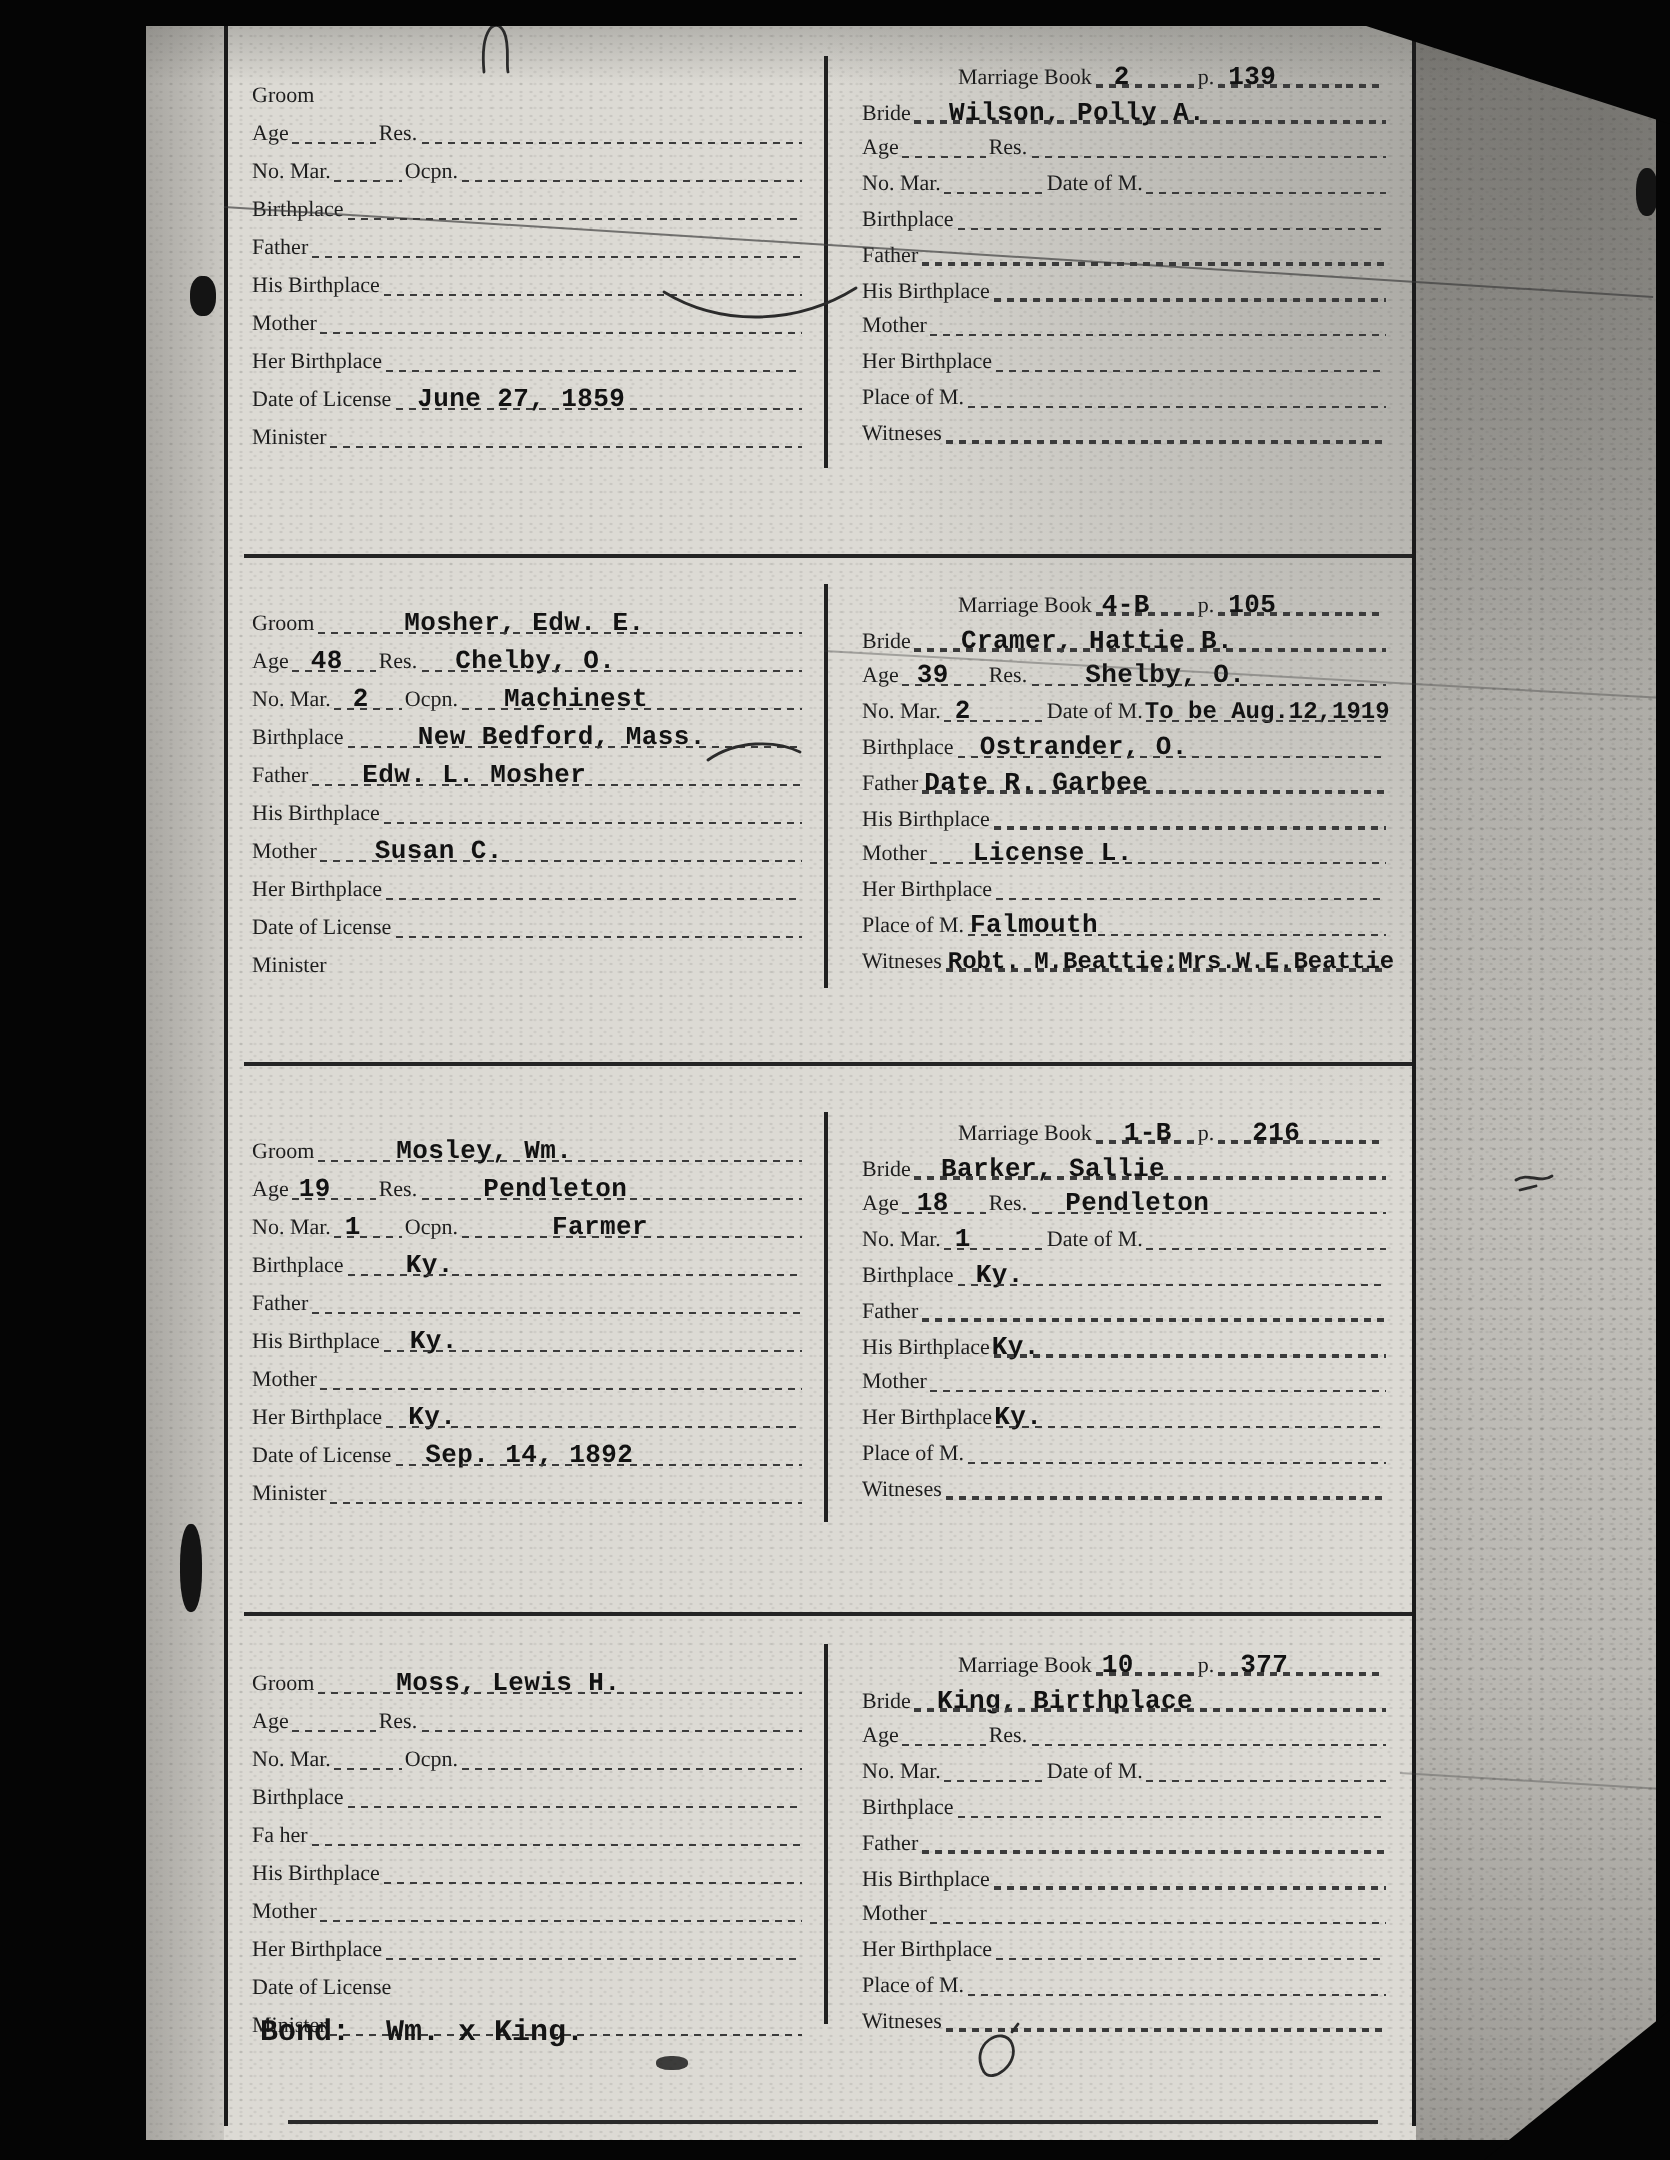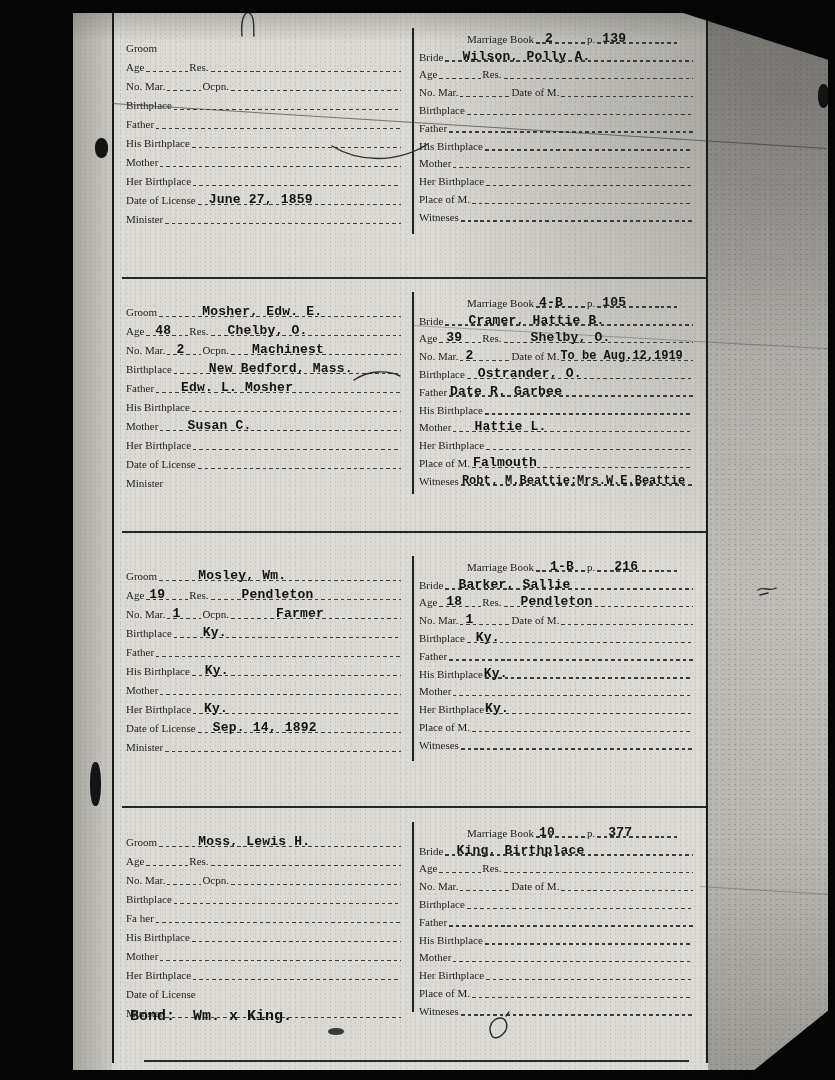--- a/index.html
+++ b/index.html
@@ -41,21 +41,21 @@
   
   #card{
     position:absolute;left:112px;top:13px;width:596px;height:1050px;box-sizing:border-box;
     border-left:2px solid #1a1a1a;border-right:2px solid #1a1a1a;
   }
   .hsep{position:absolute;left:8px;width:584px;height:2px;background:#242424;}
   #card-bottom-line{position:absolute;left:30px;top:1047px;width:545px;height:2px;background:#2a2a2a;}
 
   .record{position:absolute;left:0;width:100%;display:flex;align-items:stretch;}
   .gcol{width:298px;box-sizing:border-box;padding:10px 10px 0 12px;}
-  .bcol{flex:1;box-sizing:border-box;padding:2px 12px 0 5px;}
+  .bcol{flex:1;box-sizing:border-box;padding:2px 12px 0 17px;}
   .vdiv{width:2px;background:#202020;}
 
   .row{display:flex;align-items:flex-end;height:19px;position:relative;}
   .bcol .row{height:17.8px;}
   .lbl{font-family:"Liberation Serif",serif;font-size:11px;color:#1e1e1e;white-space:nowrap;line-height:1;padding:0 1px 3px 0;}
   .leader{position:relative;flex:1;height:100%;}
   .leader::after{content:"";position:absolute;left:1px;right:1px;bottom:4px;height:1.4px;
     background:repeating-linear-gradient(90deg,#3b3b3b 0 3.5px,transparent 3.5px 6.5px);}
   .w36{flex:0 0 36px}.w44{flex:0 0 44px}.w52{flex:0 0 52px}.w64{flex:0 0 64px}.w20{flex:0 0 20px}
   .sp48{flex:0 0 48px}
@@ -309,21 +309,21 @@
               <span class="typed" style="left:2px">Date R. Garbee</span>
             </span>
         </div>
         <div class="row">
             <span class="lbl">His Birthplace</span>
             <span class="leader"></span>
           </div>
         <div class="row">
           <span class="lbl">Mother</span>
           <span class="leader">
-              <span class="typed" style="left:22px">Hattie L.</span>
+              <span class="typed" style="left:22px">License L.</span>
             </span>
         </div>
         <div class="row">
             <span class="lbl">Her Birthplace</span>
             <span class="leader"></span>
           </div>
         <div class="row">
           <span class="lbl">Place of M.</span>
           <span class="leader">
               <span class="typed" style="left:2px">Falmouth</span>

